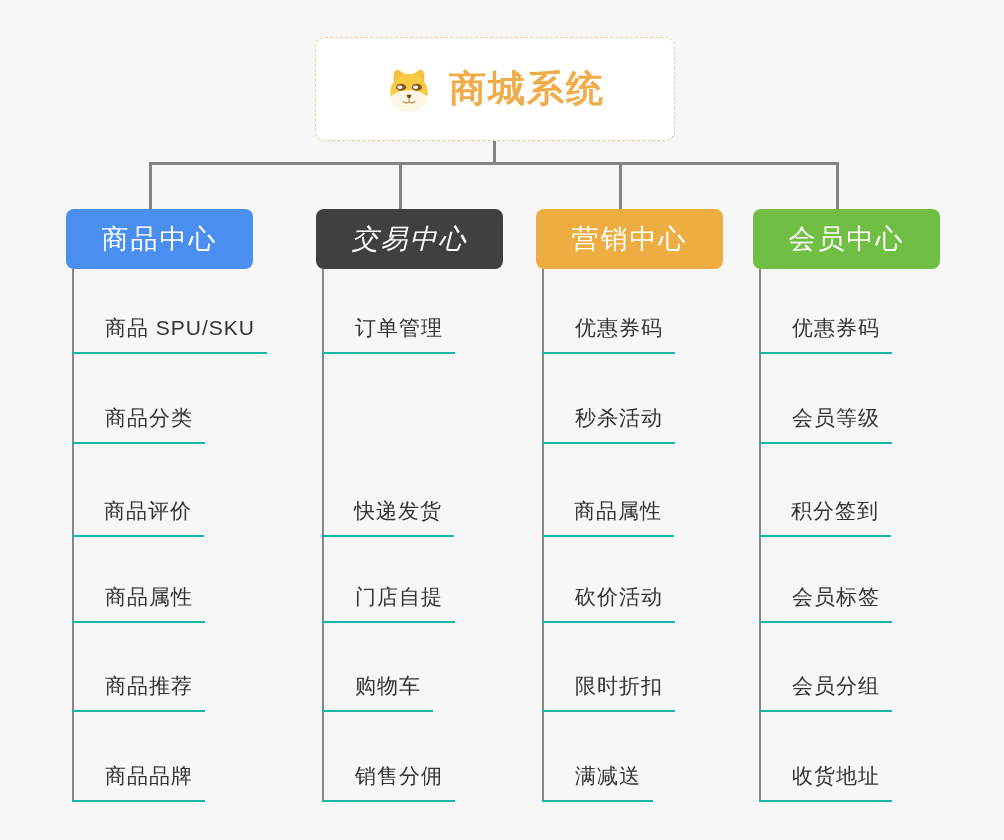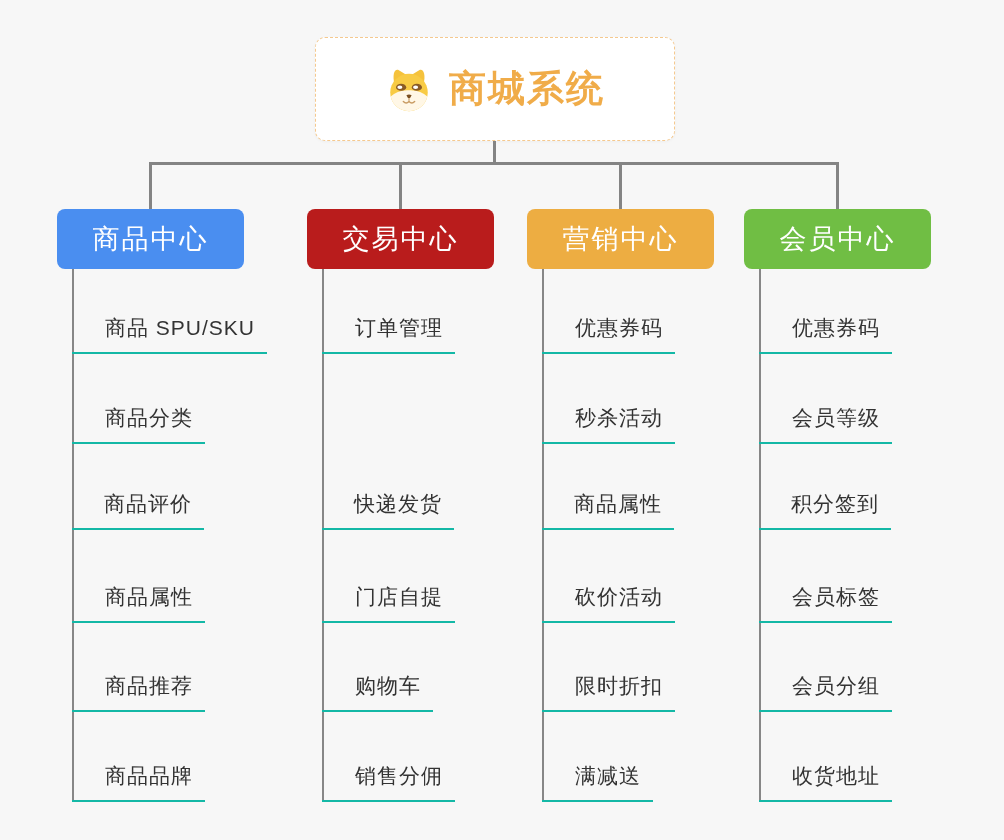--- a/index.html
+++ b/index.html
@@ -35,35 +35,35 @@
   .bus{left:149px;top:162px;width:690px;height:3px;}
   .drop{top:162px;width:3px;height:48px;}
   .d0{left:149px;} .d1{left:399px;} .d2{left:619px;} .d3{left:836px;}
 
   
   .branch{position:absolute;top:209px;width:190px;height:600px;}
   .b0{left:57px;} .b1{left:307px;} .b2{left:527px;} .b3{left:744px;}
   .branch-box{
     width:187px;height:60px;border-radius:8px;
     display:flex;align-items:center;justify-content:center;
-    color:#FFFFFF;font-size:27px;letter-spacing:2px;
+    color:#FFFFFF;font-size:27px;letter-spacing:2px;margin-left:9px;
   }
   .trunk{
     position:absolute;left:15px;top:60px;width:2px;height:533px;
     background:#878787;
   }
   .leaf{
     position:absolute;left:15px;
     white-space:nowrap;
     font-size:21px;color:#333333;letter-spacing:1px;
     line-height:28px;
     padding:0 12px 10px 33px;
     border-bottom:2px solid #14b8a6;
   }
-  .r0{top:105px;} .r1{top:195px;} .r2{top:281px;padding-left:32px;}
+  .r0{top:105px;} .r1{top:195px;} .r2{top:288px;padding-left:32px;}
   .r3{top:374px;} .r4{top:463px;} .r5{top:553px;}
 </style>
 </head>
 <body>
 
 <div class="canvas">
 
   <div class="root-node">
     <svg class="root-icon" viewBox="0 0 64 60" aria-hidden="true">
       <path d="M13 25 C9 9 13 2 18 4 L31 12 L23 27 Z" fill="#F5C23C"></path>
@@ -96,21 +96,21 @@
     <div class="trunk"></div>
     <div class="leaf r0">商品 SPU/SKU</div>
     <div class="leaf r1">商品分类</div>
     <div class="leaf r2">商品评价</div>
     <div class="leaf r3">商品属性</div>
     <div class="leaf r4">商品推荐</div>
     <div class="leaf r5">商品品牌</div>
   </div>
 
   <div class="branch b1">
-    <div class="branch-box" style="background: #b91c1c;">交易中心</div>
+    <div class="branch-box" style="background: #404040; font-style: italic;">交易中心</div>
     <div class="trunk"></div>
     <div class="leaf r0">订单管理</div>
     <div class="leaf r2">快递发货</div>
     <div class="leaf r3">门店自提</div>
     <div class="leaf r4">购物车</div>
     <div class="leaf r5">销售分佣</div>
   </div>
 
   <div class="branch b2">
     <div class="branch-box" style="background: rgb(237, 173, 66);">营销中心</div>

